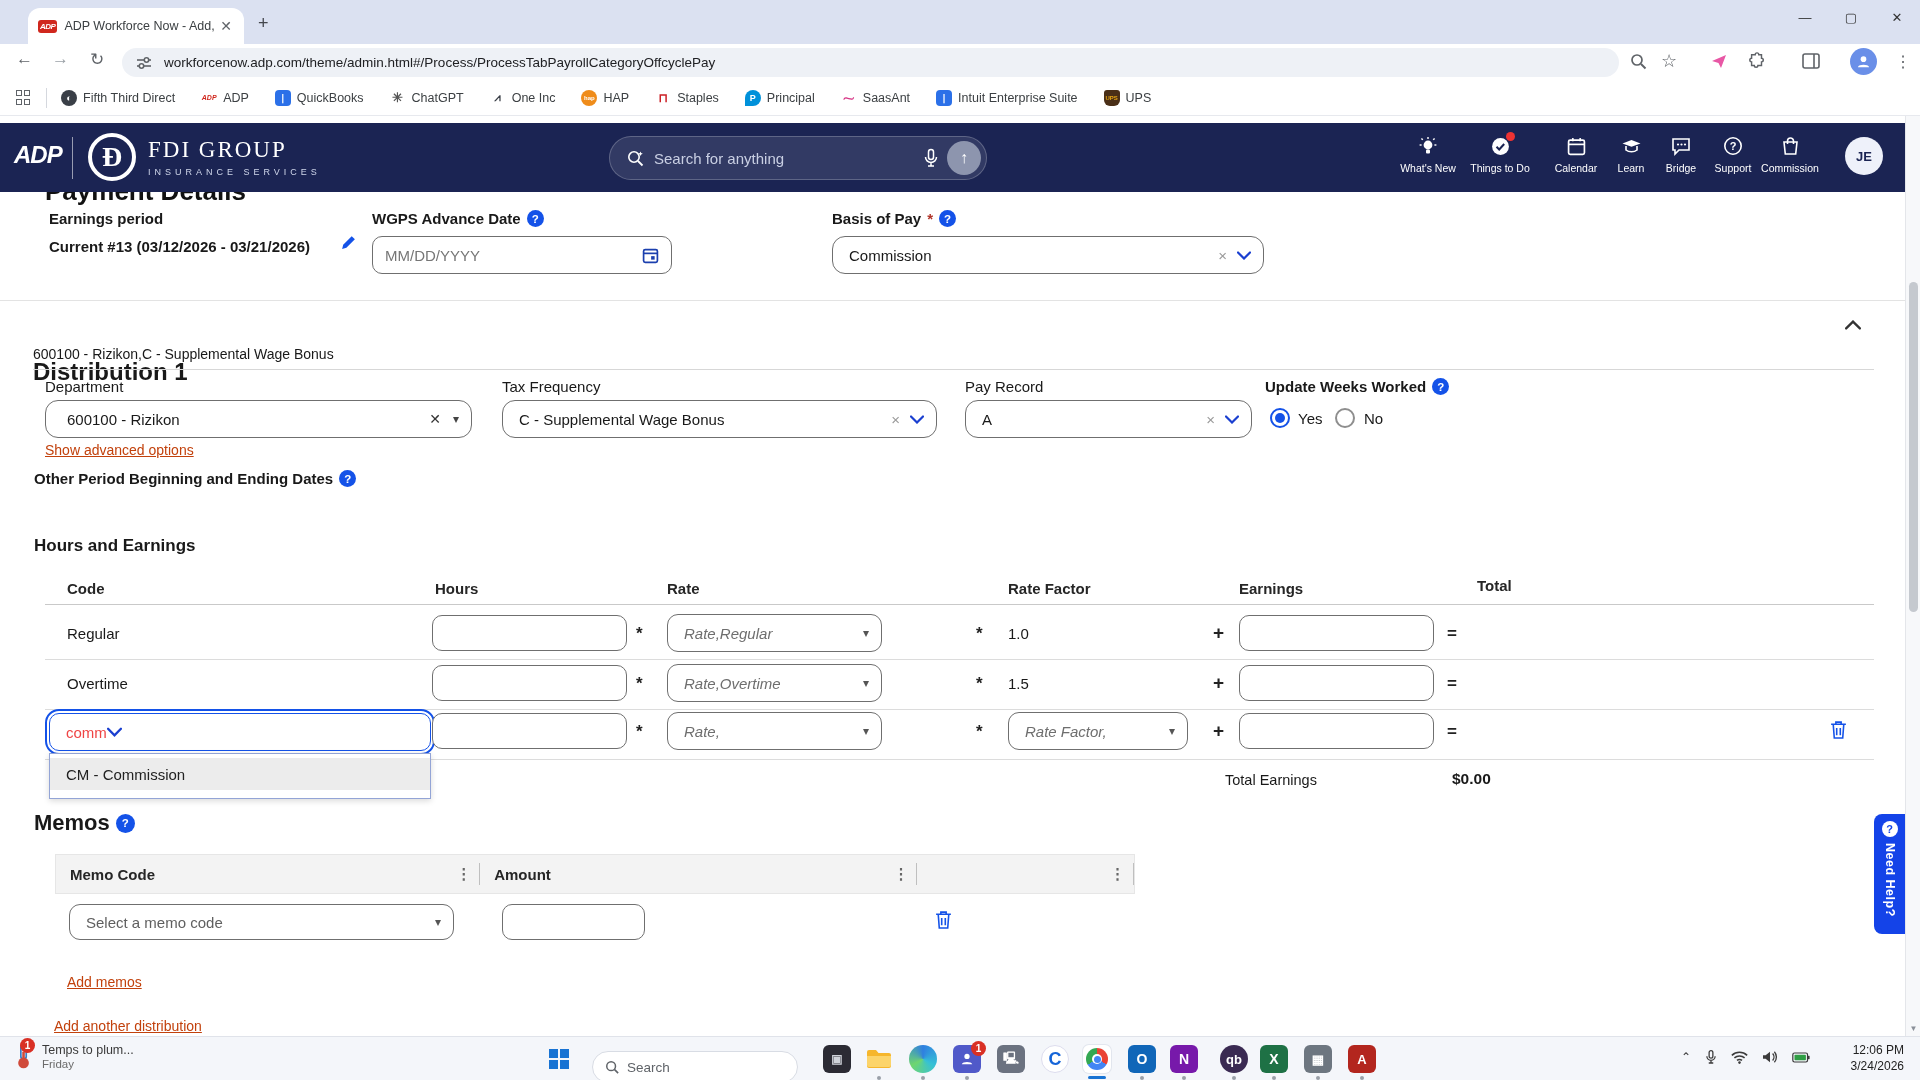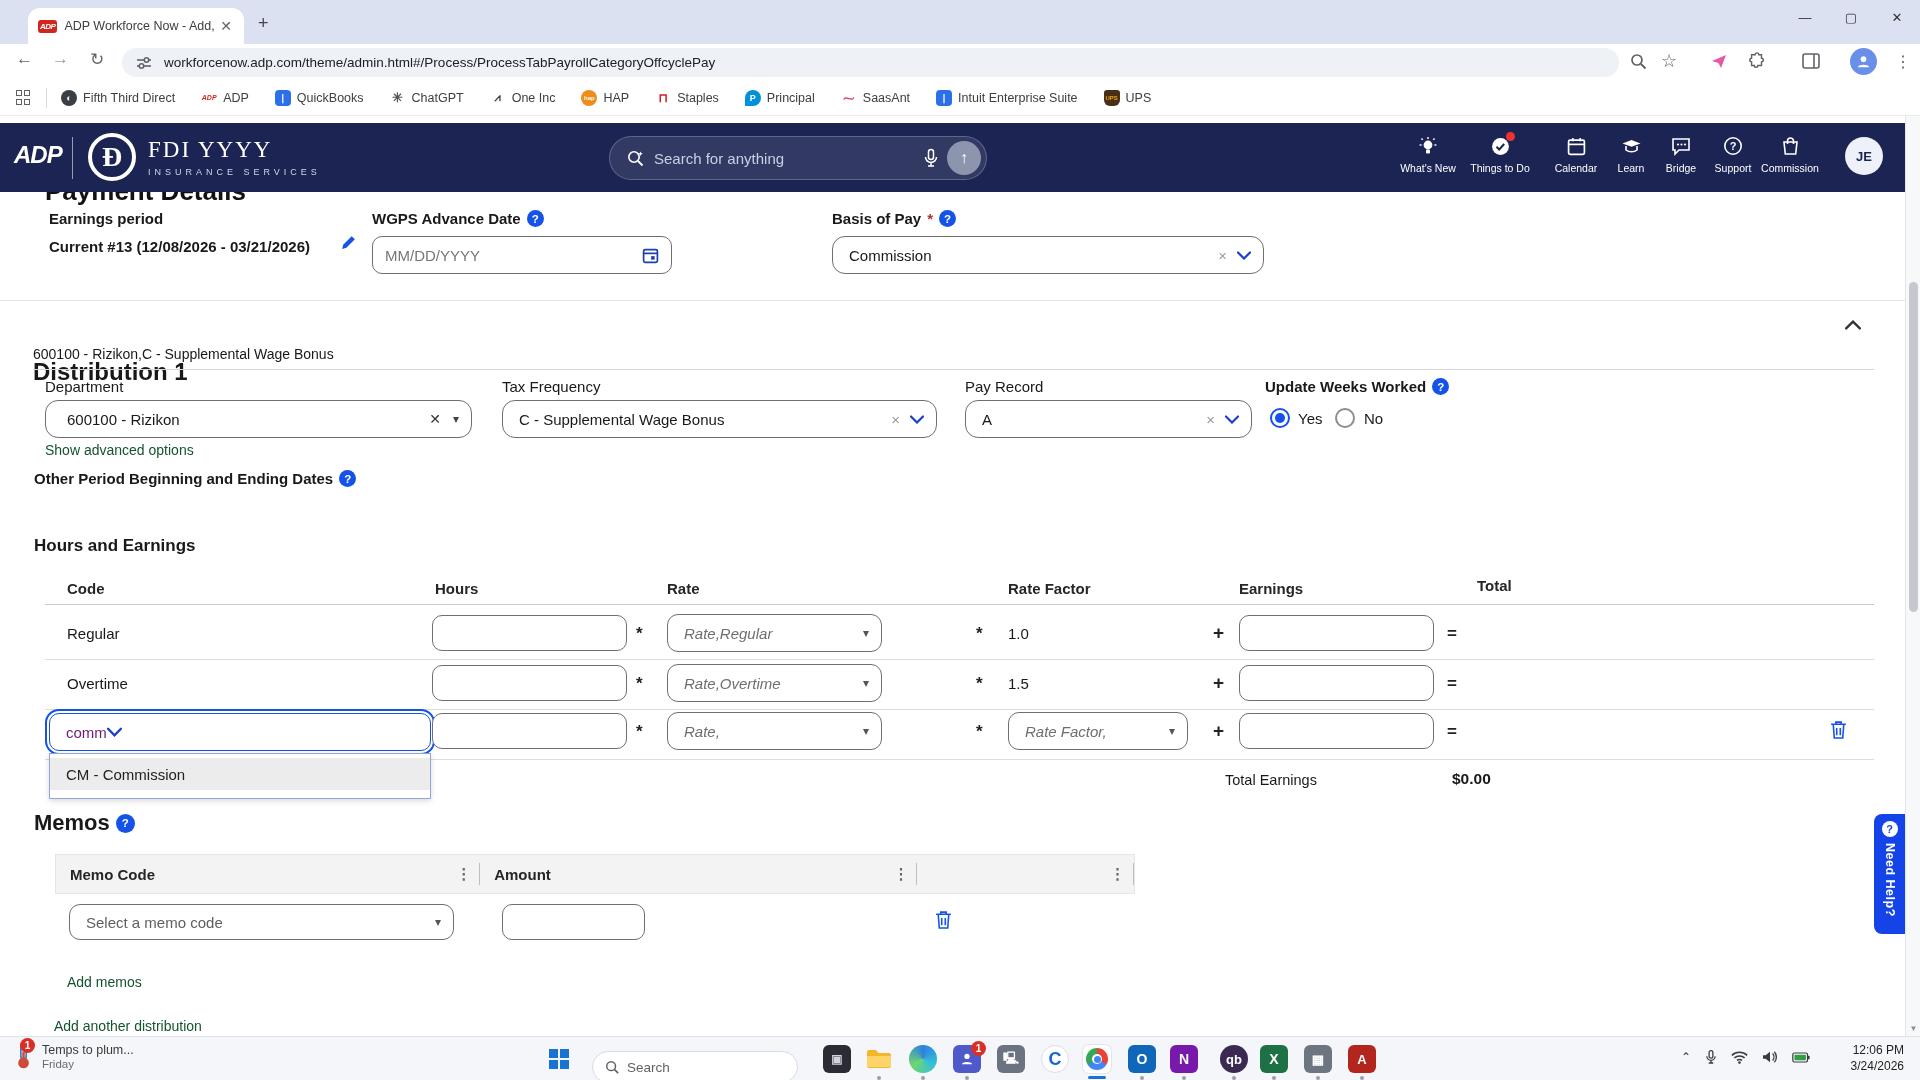--- a/index.html
+++ b/index.html
@@ -57,28 +57,28 @@
   .input { position:absolute; height:38px; border:1px solid #6f6f6f; border-radius:10px; background:#fff; display:flex; align-items:center; padding:0 12px; font-size:15px; color:#767676; }
   .sel { position:absolute; height:38px; border:1px solid #6f6f6f; border-radius:13px; background:#fff; display:flex; align-items:center; padding:0 12px 0 16px; font-size:15px; color:#191919; }
   .sel .grow, .input .grow { flex:1; }
   .xclear { color:#9a9a9a; font-size:15px; margin-right:10px; }
   .xclear::after { content:"×"; }
   .xdark { color:#333; font-size:14px; margin-right:12px; }
   .xdark::after { content:"✕"; }
   .tri { color:#444; font-size:12px; }
   .tri::after { content:"▾"; }
   .hr { position:absolute; height:1px; background:#e3e3e3; }
-  .link { position:absolute; font-size:14px; color:#14532d; }
+  .link { position:absolute; font-size:14px; color:#c2410c; text-decoration:underline; }
   .radio { position:absolute; width:20px; height:20px; border-radius:50%; border:2px solid #8e8e8e; background:#fff; }
   .radio.sel2 { border-color:#1452e8; }
   .radio.sel2::after { content:""; position:absolute; left:3px; top:3px; width:10px; height:10px; border-radius:50%; background:#1452e8; }
   .op { position:absolute; font-size:17px; font-weight:bold; color:#222; }
   .thead { position:absolute; font-size:15px; font-weight:bold; color:#262626; }
   .italic-ph { font-style:italic; color:#6e6e6e; }
-  .combobox { position:absolute; height:38px; background:#fff; border:1.5px solid #1452e8; outline:2px solid #1452e8; outline-offset:2px; border-radius:10px; display:flex; align-items:center; padding:0 12px 0 16px; font-size:15px; color:#701a75; }
+  .combobox { position:absolute; height:38px; background:#fff; border:1.5px solid #1452e8; outline:2px solid #1452e8; outline-offset:2px; border-radius:10px; display:flex; align-items:center; padding:0 12px 0 16px; font-size:15px; color:#ef4444; }
   .ddlist { position:absolute; background:#fff; border:1px solid #93a4d6; box-shadow:0 2px 6px rgba(0,0,0,.15); z-index:10; padding:4px 0 8px 0; }
   .dditem { height:32px; background:#ececec; display:flex; align-items:center; padding:0 16px; font-size:15px; color:#222; }
   .memohead { position:absolute; background:#f3f3f3; border:1px solid #e6e6e6; display:flex; align-items:center; }
   .memocell { height:100%; display:flex; align-items:center; font-size:15px; font-weight:bold; color:#262626; padding-left:14px; }
   .kebab { margin-left:auto; color:#666; font-size:15px; letter-spacing:0; padding-right:8px; }
   .kebab::after { content:"⋮"; }
   .vbar { width:1px; height:22px; background:#bfbfbf; }
   .trash { position:absolute; width:17px; height:19px; }
 
   .needhelp { position:absolute; left:1874px; top:814px; width:31px; height:120px; background:#1443e8; border-radius:8px 0 0 8px; z-index:6; display:flex; flex-direction:column; align-items:center; padding-top:7px; gap:6px; }
@@ -225,21 +225,21 @@
       </span>
   </div>
 
   <div class="ph-title">Payment Details</div>
 
   <div class="adpheader">
     <div class="adp-logo">ADP</div>
     <div class="hdr-div"></div>
     <div class="fdi-circle">Đ</div>
     <div class="fdi-text">
-      <div class="fdi-name">FDI YYYY</div>
+      <div class="fdi-name">FDI GROUP</div>
       <div class="fdi-sub">INSURANCE SERVICES</div>
     </div>
     <div class="hdr-search">
       <svg width="18" height="18" viewBox="0 0 18 18">
         <circle cx="8" cy="8" r="5.2" fill="none" stroke="#fff" stroke-width="1.6"></circle>
           <line x1="12" y1="12" x2="16.5" y2="16.5" stroke="#fff" stroke-width="1.8"></line>
           <path d="M14.5 2.5l.7 1.6 1.6.7-1.6.7-.7 1.6-.7-1.6-1.6-.7 1.6-.7z" fill="#fff"></path>
       </svg>
       <span class="hdr-search-ph">Search for anything</span>
       <svg width="16" height="20" viewBox="0 0 16 20">
@@ -323,21 +323,21 @@
           </svg>
       </span>
       <span class="lbl">Commission</span>
     </div>
     <div class="je">JE</div>
   </div>
 
   <div class="content">
 
     <div class="lbl-b" style="left:49px;top:18px;">Earnings period</div>
-    <div class="txt" style="left:49px;top:46px;font-weight:bold;">Current #13 (12/08/2026 - 03/21/2026)</div>
+    <div class="txt" style="left:49px;top:46px;font-weight:bold;">Current #13 (03/12/2026 - 03/21/2026)</div>
     <span style="position:absolute;left:340px;top:42px;">
       <svg width="17" height="17" viewBox="0 0 16 16">
           <path d="M2 14l1-4 8-8 3 3-8 8z" fill="#1452e8"></path>
         </svg>
     </span>
 
     <div class="lbl-b" style="left:372px;top:18px;">
       <span>WGPS Advance Date</span>
         <span class="qb"></span>
     </div>

